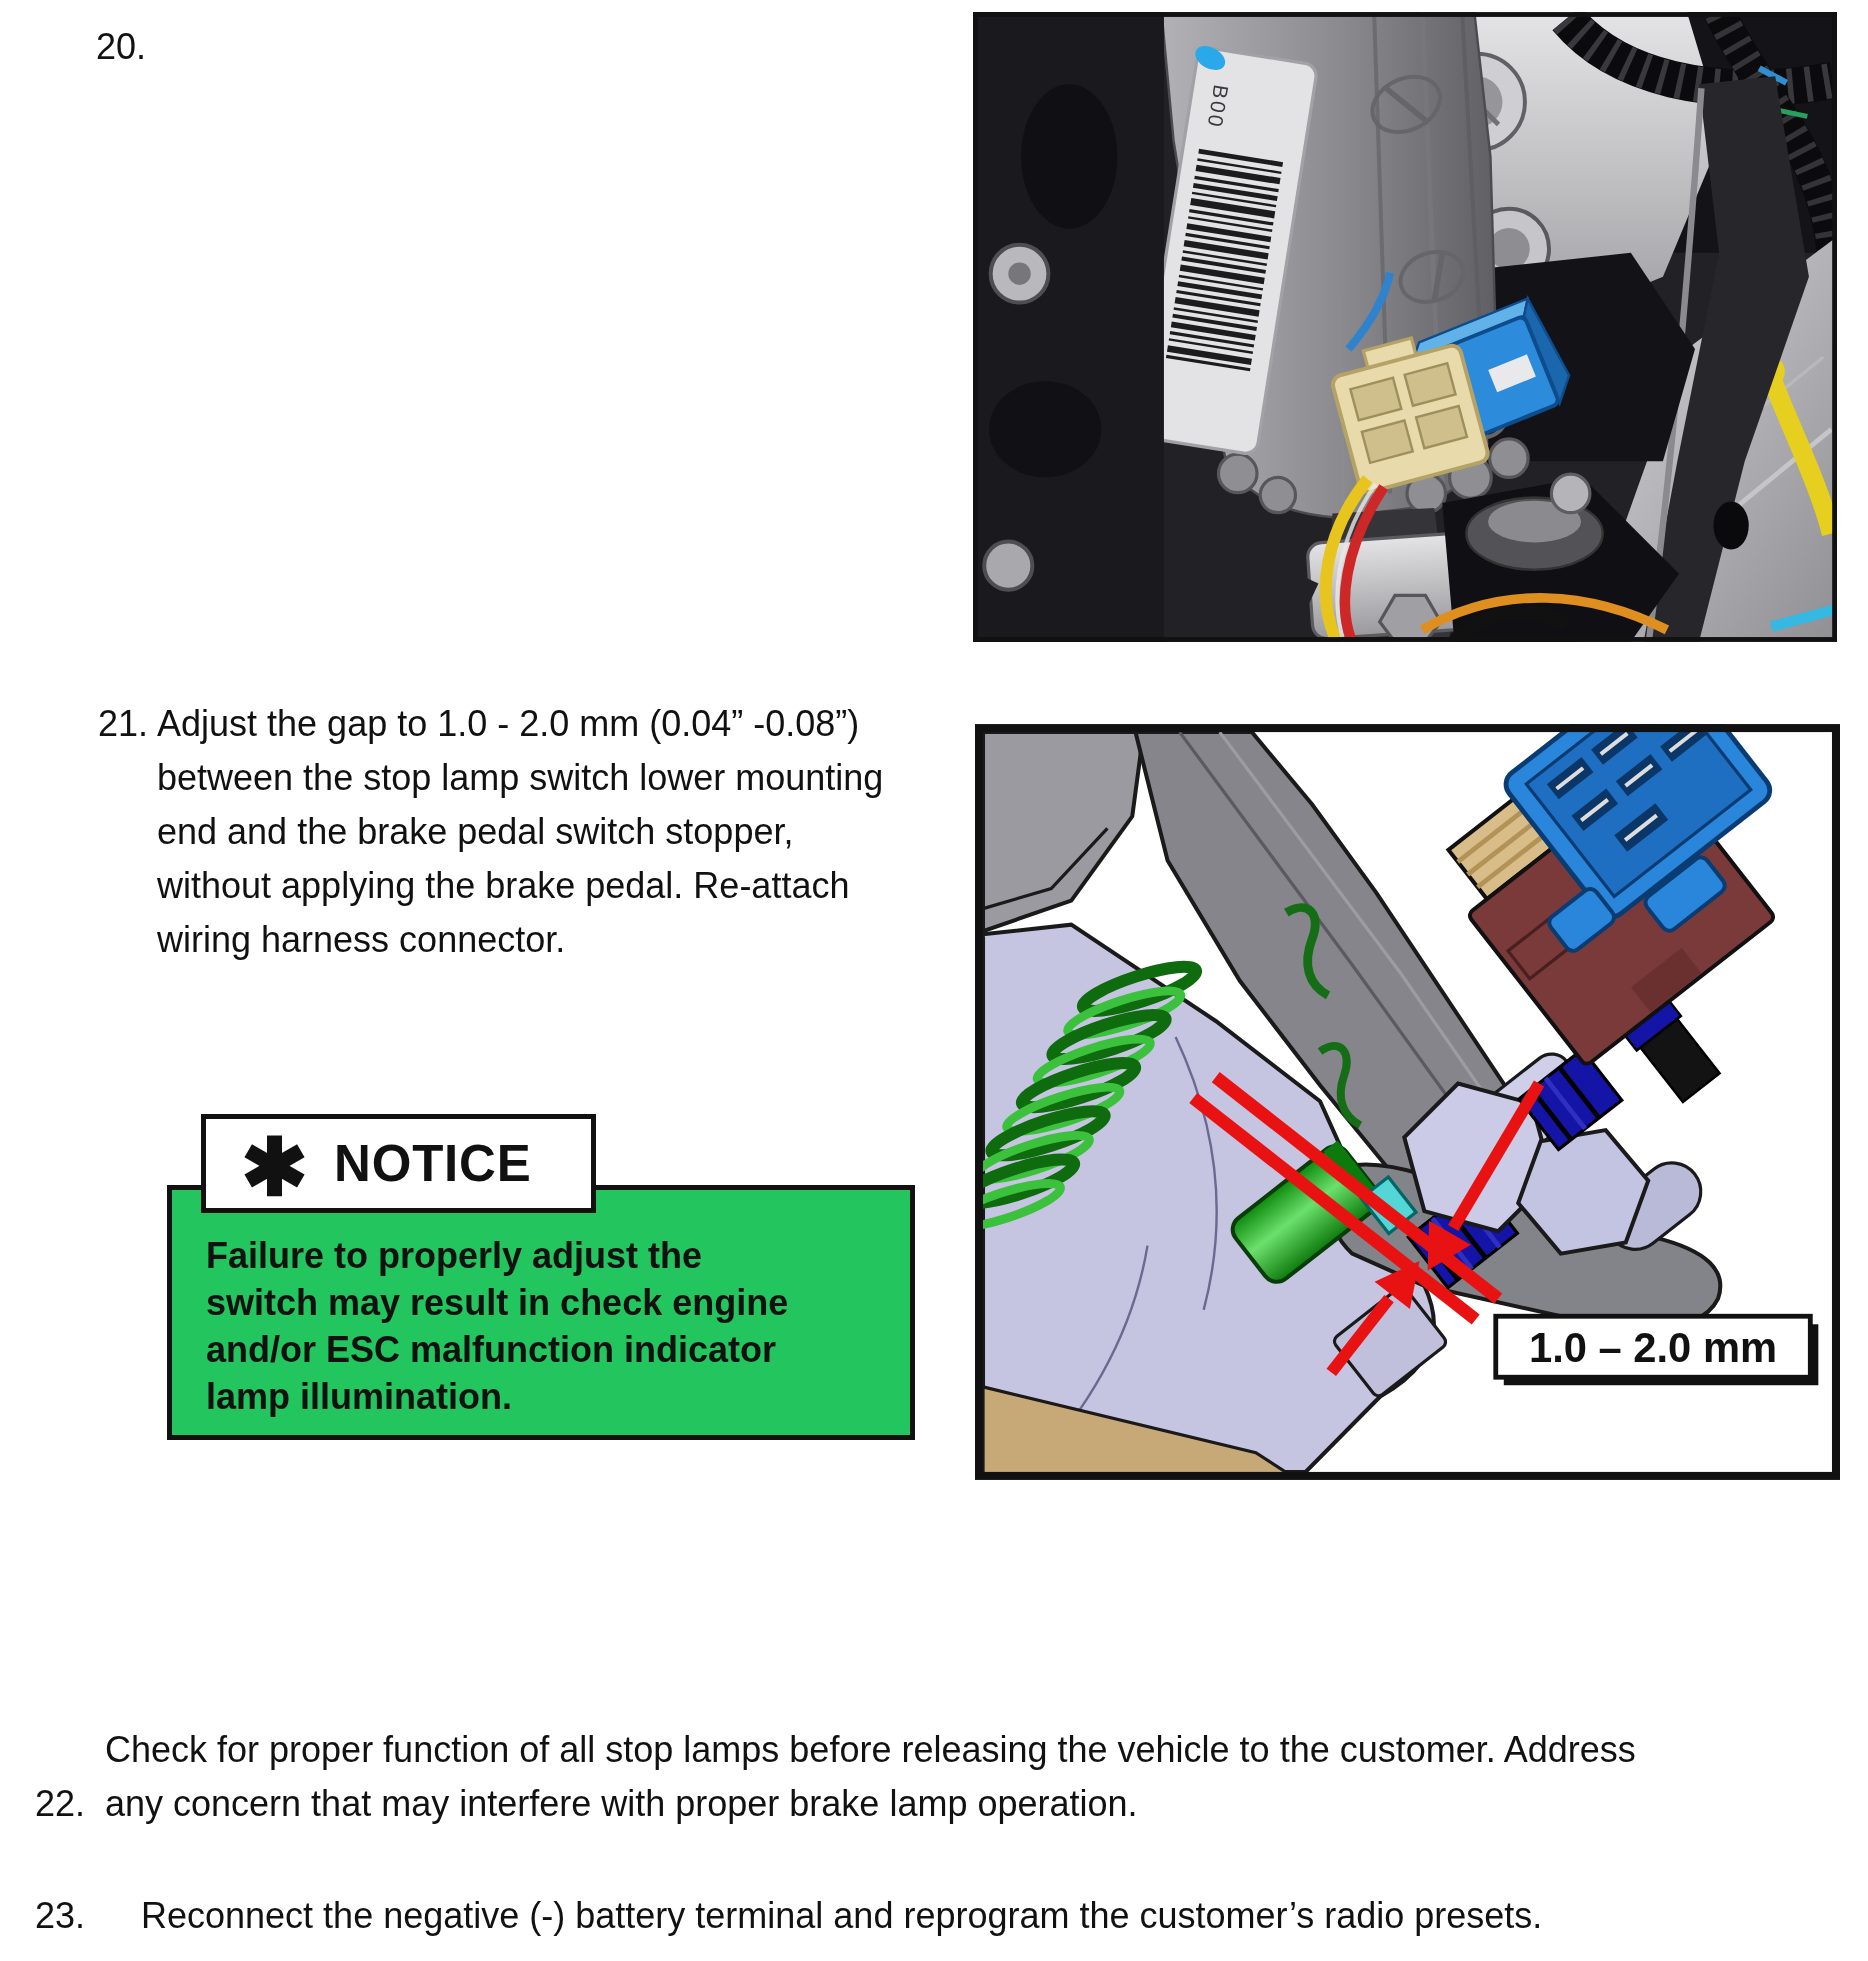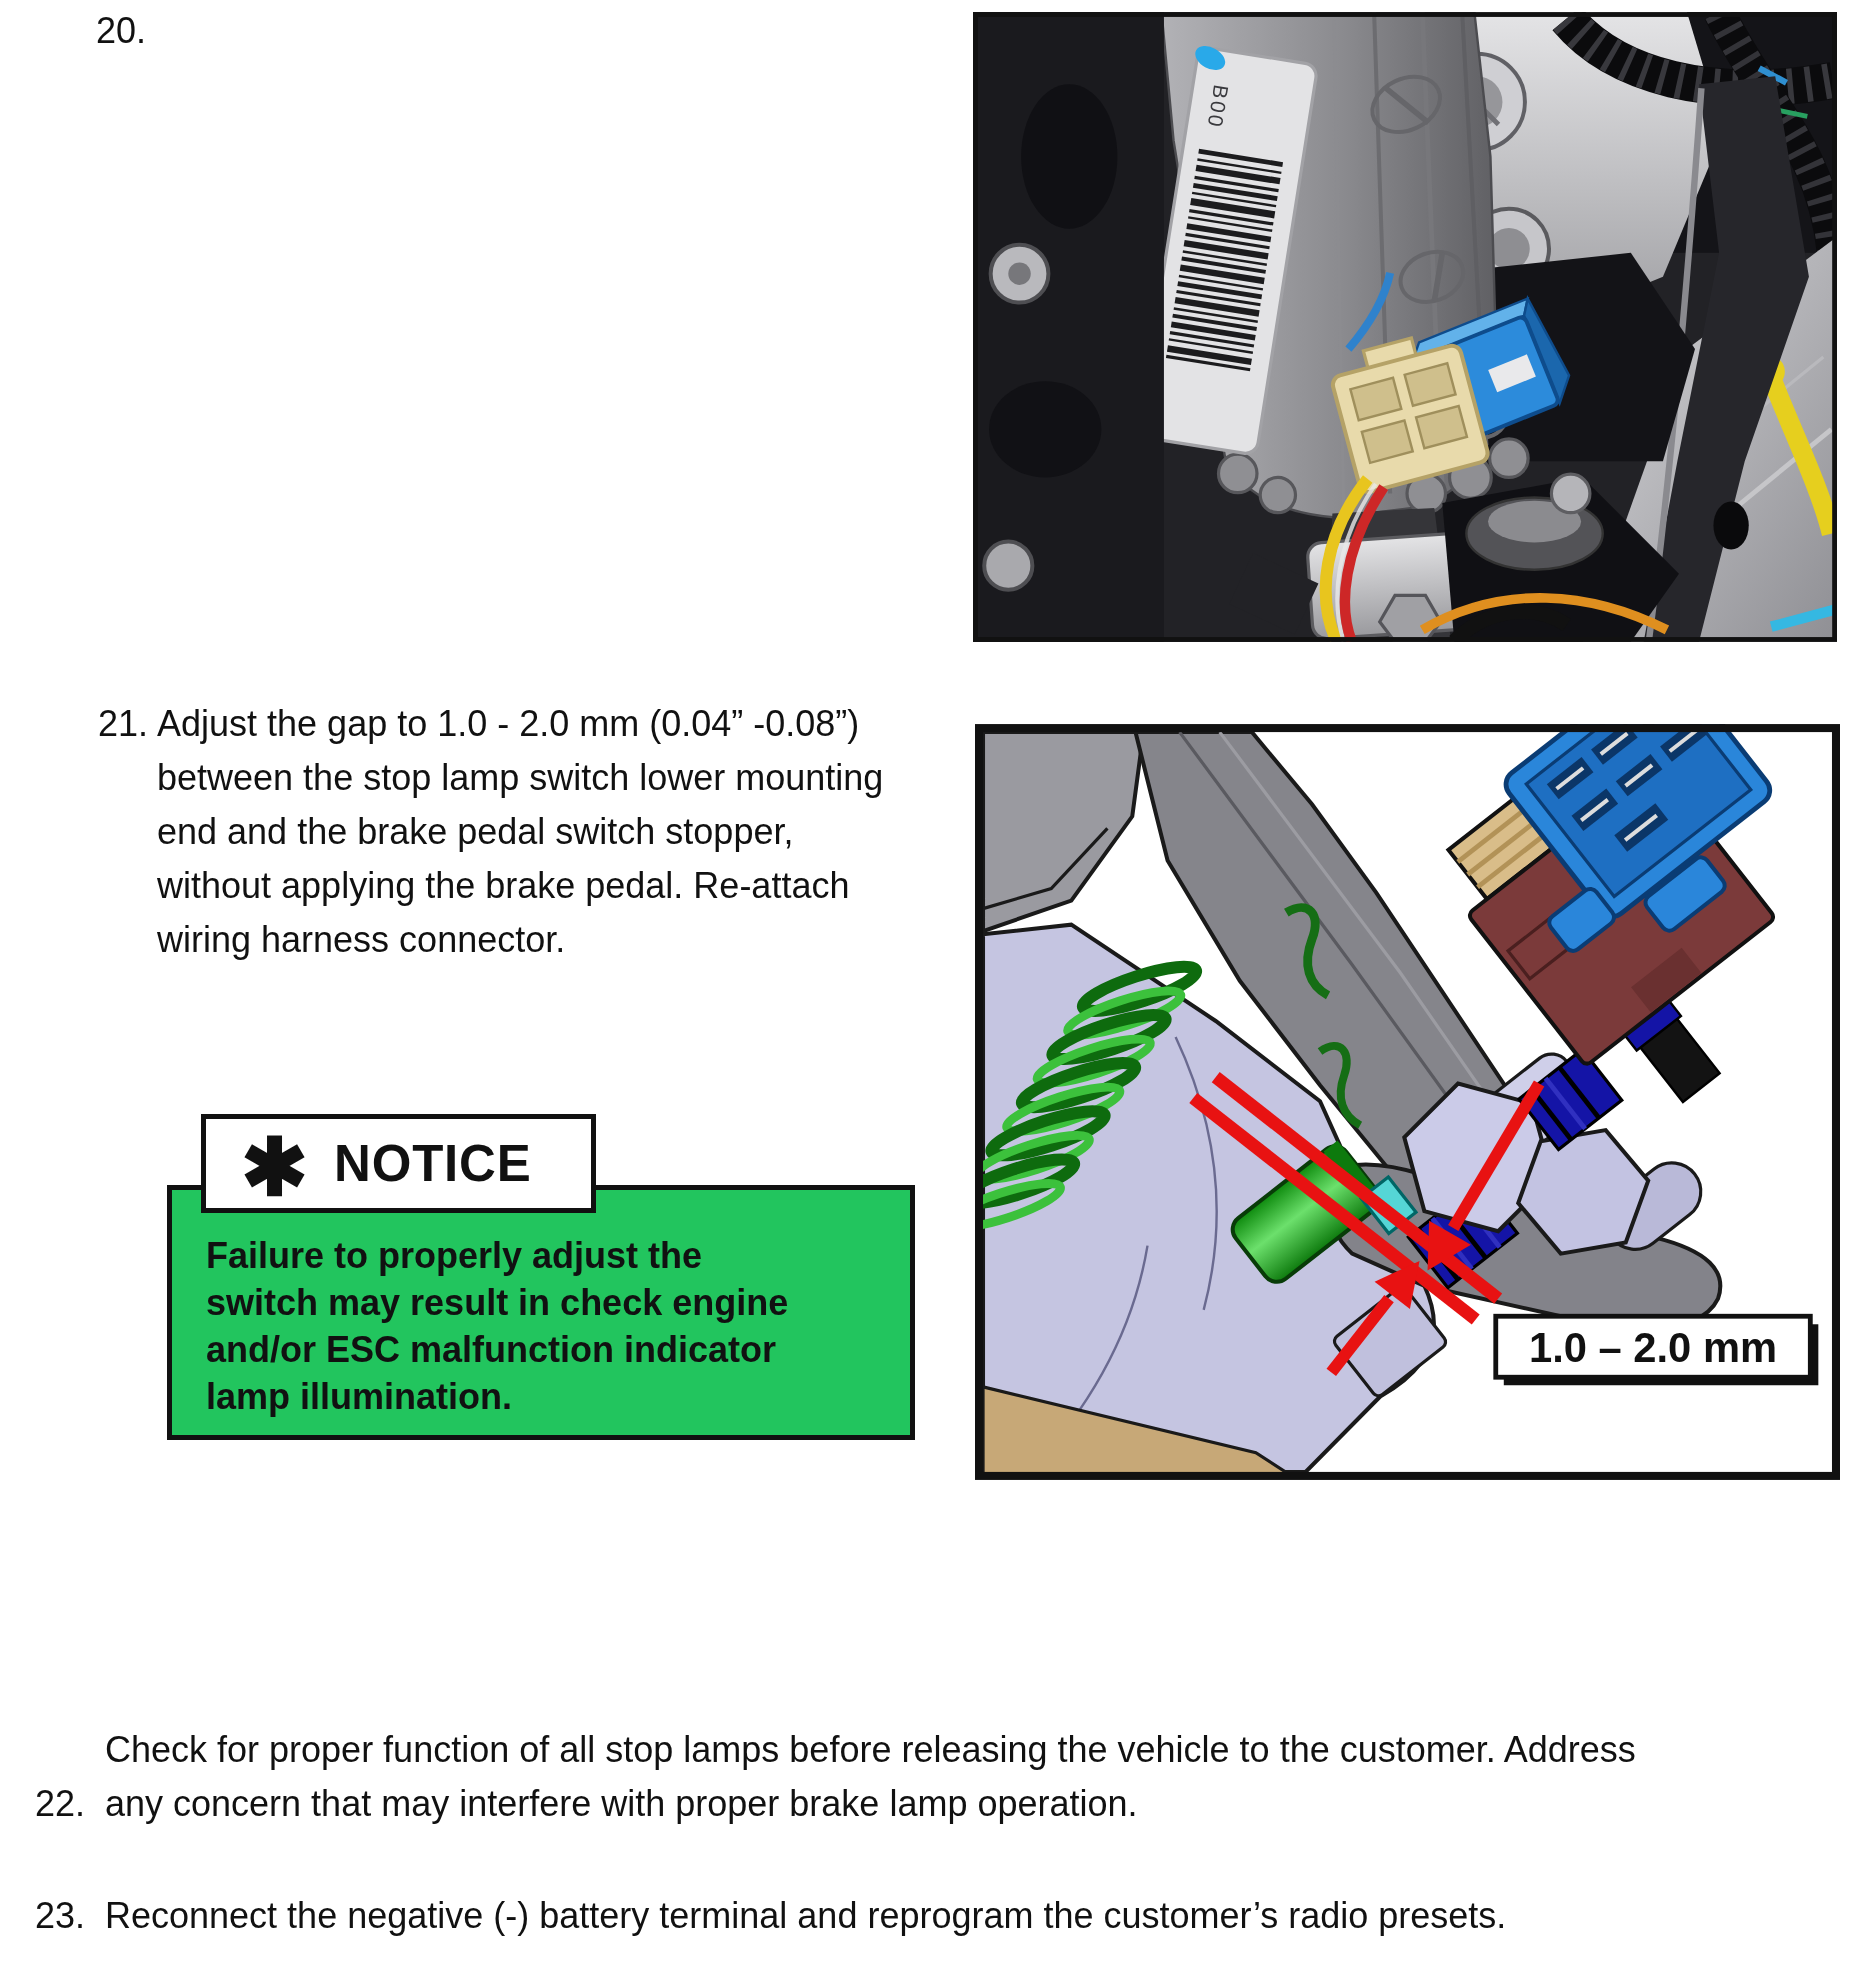--- a/index.html
+++ b/index.html
@@ -3,27 +3,27 @@
 <meta charset="utf-8">
 <style>
   html,body{margin:0;padding:0;background:#ffffff;}
   .page{
     position:relative;width:1868px;height:1961px;background:#ffffff;
     font-family:"Liberation Sans", sans-serif;color:#111;overflow:hidden;
   }
   .step{position:absolute;display:flex;align-items:flex-start;}
   .step-num{flex:none;font-size:36px;line-height:54px;}
   .step-text{font-size:36px;line-height:54px;white-space:pre-line;}
-  #step20{left:96px;top:4px;width:898px;align-items:flex-end;}
+  #step20{left:96px;top:20px;width:898px;align-items:flex-end;}
   #step20 .step-num{width:59px;}
   #step21{left:98px;top:697px;width:898px;}
   #step21 .step-num{width:59px;}
   #step22{left:35px;top:1723px;width:1813px;align-items:flex-end;}
   #step22 .step-num{width:70px;}
-  #step23{left:35px;top:1889px;width:1813px;}
+  #step23{left:35px;top:1889px;width:1813px;gap:36px;}
   #step23 .step-num{width:70px;}
 
   .notice-body-box{
     position:absolute;left:167px;top:1185px;width:748px;height:255px;
     border:5.6px solid #111;background:#22c55e;box-sizing:border-box;z-index:1;
   }
   .notice-body-text{
     position:absolute;left:34px;top:42px;
     font-size:36px;font-weight:bold;line-height:47px;white-space:pre-line;
   }

